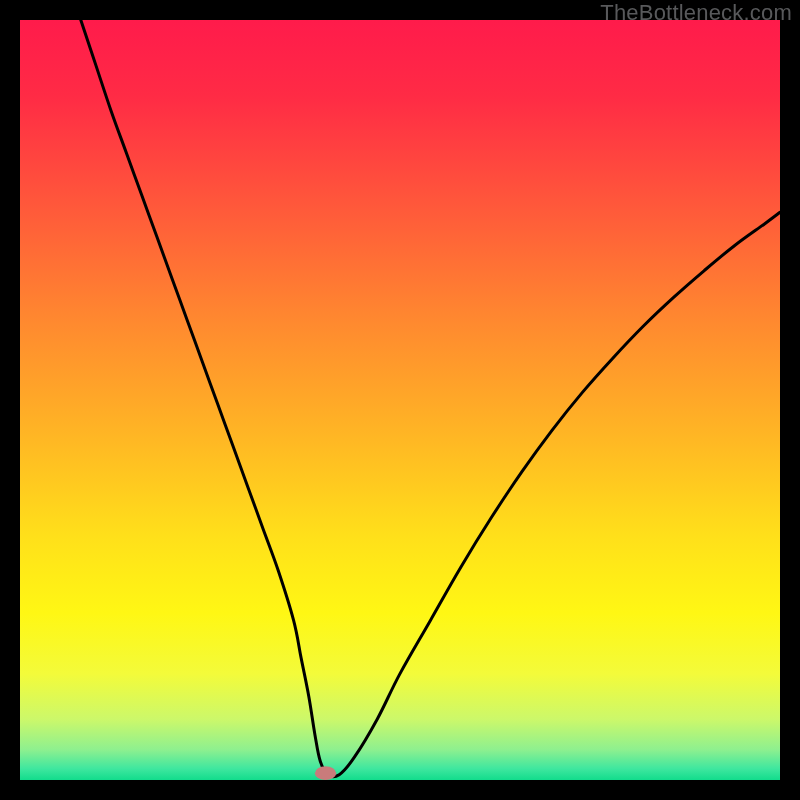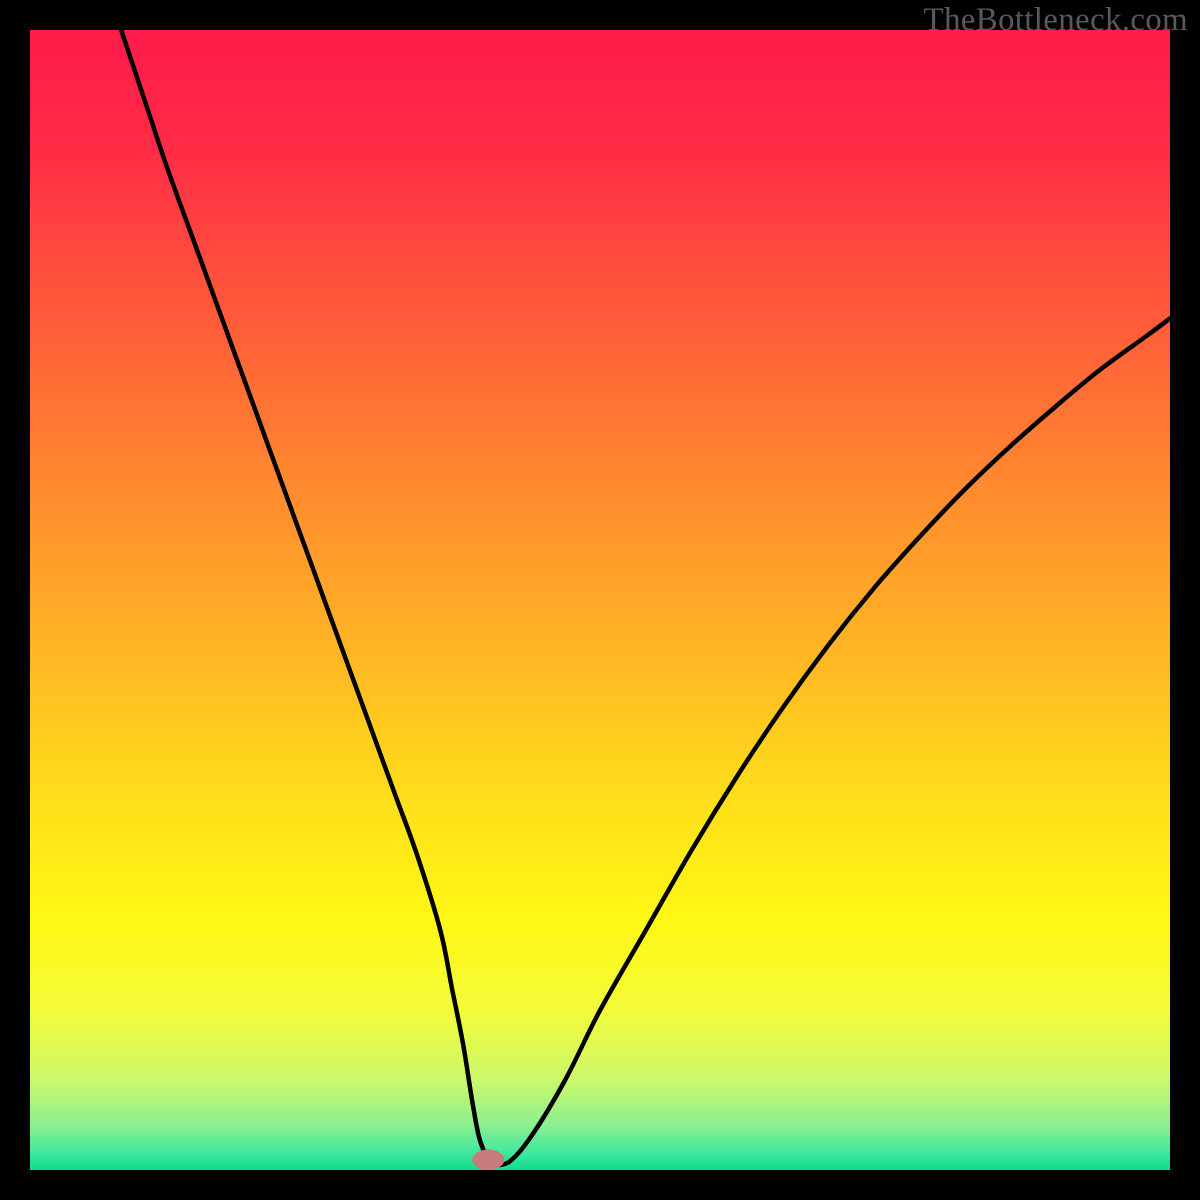--- a/index.html
+++ b/index.html
@@ -22,21 +22,21 @@
     position: absolute;
     left: 0;
     top: 0;
     width: 760px;
     height: 760px;
   }
   .watermark {
     position: absolute;
     top: 0px;
     right: 8px;
-    font-family: Liberation Serif, serif;
+    font-family: Liberation Sans, sans-serif;
     font-size: 22px;
     color: #58595b;
     font-weight: 500;
     letter-spacing: 0.2px;
   }
   svg {
     display: block;
   }
 </style>
 </head>

